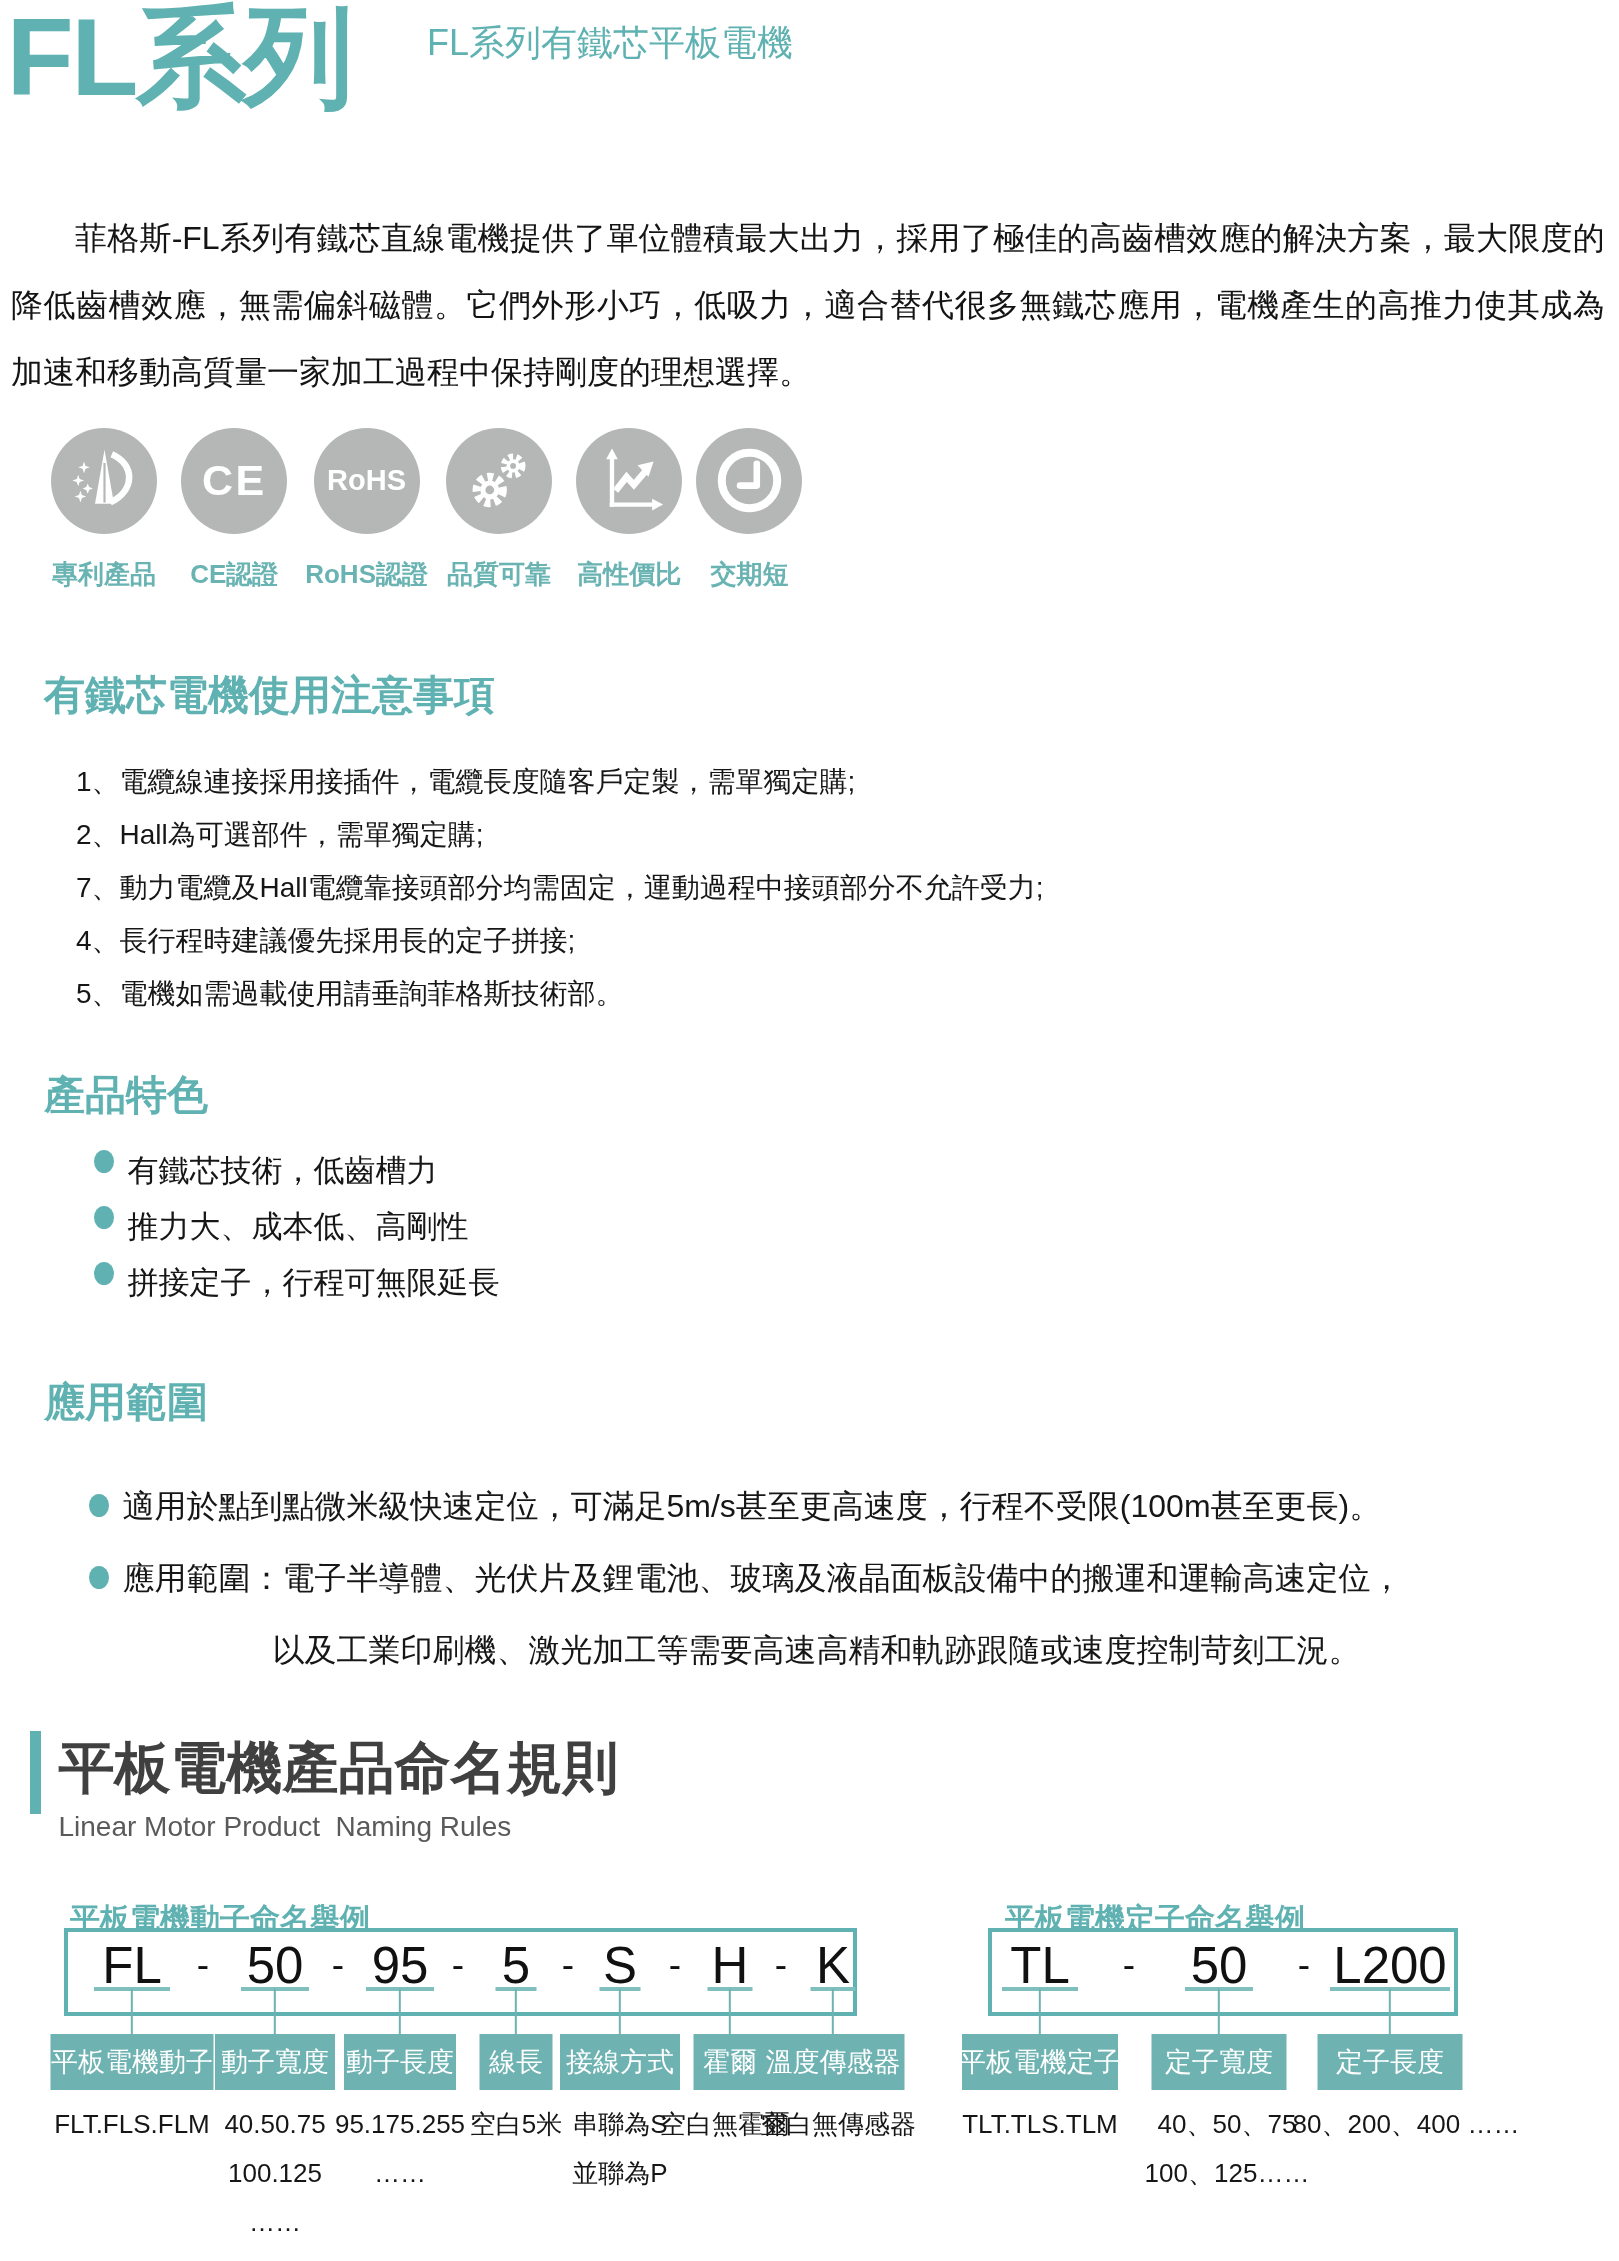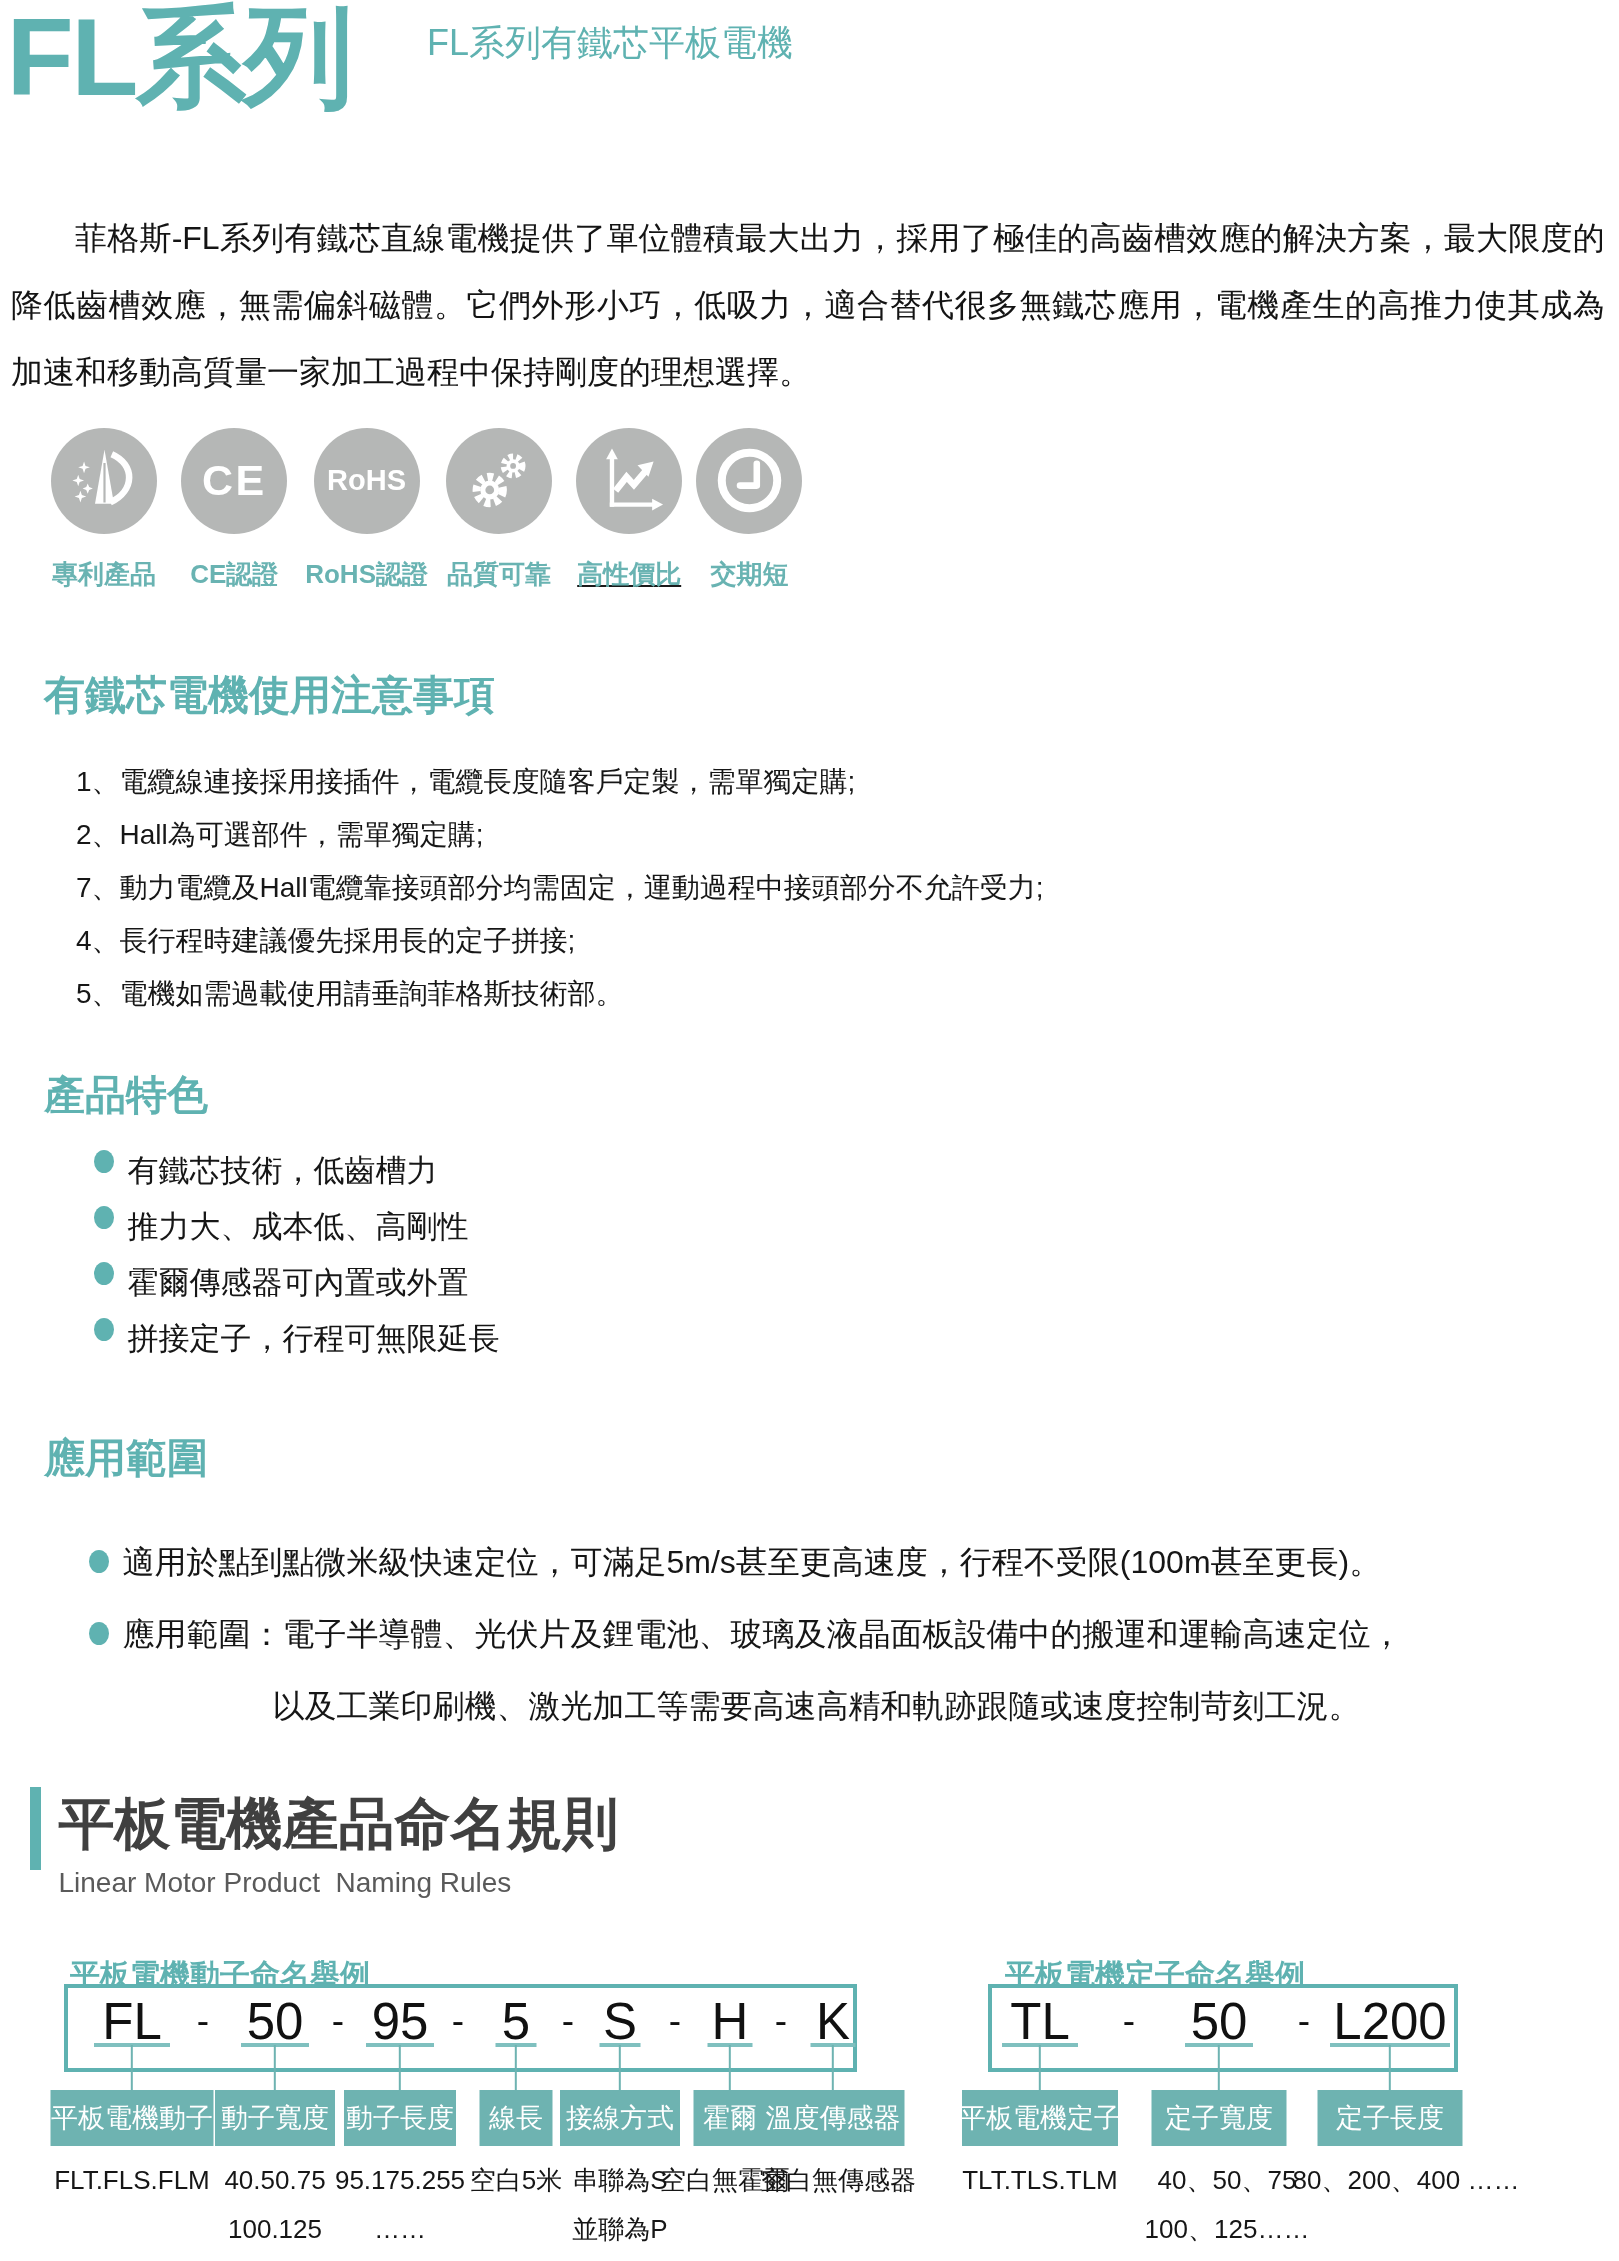--- a/index.html
+++ b/index.html
@@ -21,21 +21,21 @@
   
   .intro {
     margin:70px 14.3px 0 11px; font-size:32px; line-height:2.1;
     text-align:justify; text-indent:2em; color:#141414;
   }
   
   .badges { display:flex; margin:21px 0 0 46px; gap:14.3px; }
   .badge { display:flex; flex-direction:column; align-items:center;gap:11px; }
   .badge:nth-child(1){ width:116px; } .badge:nth-child(2){ width:116px; }
   .badge:nth-child(3){ width:120px; } .badge:nth-child(4){ width:116px; }
-  .badge:nth-child(5){ width:116px;text-decoration:underline; } .badge:nth-child(6){ width:96px; }
+  .badge:nth-child(5){ width:116px; } .badge:nth-child(6){ width:96px; }
   .badge-circle {
     width:106px; height:106px; border-radius:50%; background:#b5b7b6;
     display:flex; align-items:center; justify-content:center; overflow:hidden;
   }
   .badge-label { margin-top:12px; font-size:26px; font-weight:700; color:#69b3b2; white-space:nowrap; }
   .badge-text-ce { color:#fff; font-size:43px; font-weight:800; letter-spacing:2.4px; }
   .badge-text-rohs { color:#fff; font-size:29px; font-weight:800; }
   
   .sec-heading { font-size:41px; font-weight:800; color:#5fb2b1; margin-left:44px; white-space:nowrap; }
   .h-notes { margin-top:76px; }
@@ -196,24 +196,20 @@
   <div class="feat-item">
       <span class="dot"></span>
       <span>有鐵芯技術，低齒槽力</span>
     </div>
   <div class="feat-item">
       <span class="dot"></span>
       <span>推力大、成本低、高剛性</span>
     </div>
   <div class="feat-item">
       <span class="dot"></span>
-      <span>霍爾傳感器可內置或外置</span>
-    </div>
-  <div class="feat-item">
-      <span class="dot"></span>
       <span>拼接定子，行程可無限延長</span>
     </div>
 </div>
 
 <div class="sec-heading h-apps">應用範圍</div>
 <div class="app-list">
   <div class="app-item">
     <span class="dot"></span>
     <div class="app-text">適用於點到點微米級快速定位，可滿足5m/s甚至更高速度，行程不受限(100m甚至更長)。</div>
   </div>

